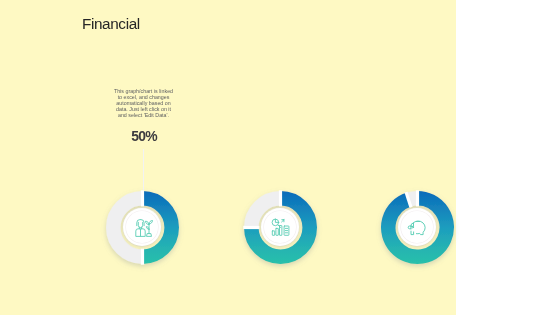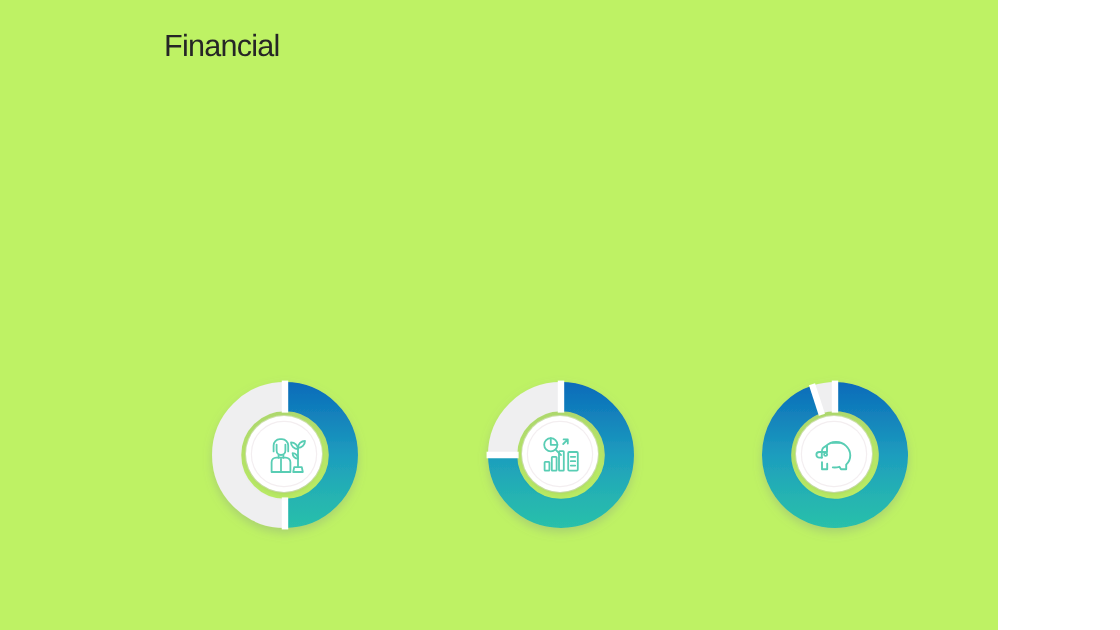--- a/index.html
+++ b/index.html
@@ -1,37 +1,48 @@
 <!DOCTYPE html>
 <html><head>
 <meta charset="utf-8">
 <style>
   html,body{margin:0;padding:0;}
   body{width:560px;height:315px;background:#ffffff;font-family:"Liberation Sans",sans-serif;overflow:hidden;-webkit-font-smoothing:antialiased;}
-  .slide{position:relative;width:499px;height:315px;background:#bef264;}
+  .slide{position:relative;width:456px;height:315px;background:#fef9c3;}
   .title{transform:translateZ(0);position:absolute;left:82px;top:14.5px;font-size:15.3px;color:#262626;letter-spacing:-0.38px;font-weight:400;}
 
   .col{position:absolute;width:130px;top:87.5px;}
   .desc{transform:translateZ(0);font-size:5.3px;line-height:6.05px;color:#5f6062;text-align:center;width:130px;margin:0 auto;letter-spacing:0.01px;white-space:nowrap;}
   .pct{font-size:14.8px;font-weight:bold;color:#3d3c3f;text-align:center;margin-top:9.8px;letter-spacing:-0.85px;transform:scaleX(0.94) translateZ(0);}
   .stem{width:1px;height:41px;background:#f2f2f3;margin:5.6px auto 0 auto;}
 
   .donut{position:absolute;width:73px;height:73px;top:190.5px;}
   .donut svg{display:block;width:73px;height:73px;overflow:visible;}
   .hub{position:absolute;left:50%;top:50%;width:38px;height:38px;margin-left:-19px;margin-top:-19px;border-radius:50%;background:#fff;
        box-shadow:0 1.2px 3.2px rgba(70,72,80,0.16), 0 0 0 0.5px rgba(233,229,233,0.55);}
   .hub .inner{position:absolute;left:3.2px;top:3.2px;width:31.6px;height:31.6px;border-radius:50%;background:#fff;box-shadow:0 0 0 .6px rgba(233,224,227,.55);}
   .hub svg{position:absolute;left:50%;top:50%;width:19px;height:19px;margin-left:-9.5px;margin-top:-9.5px;}
 </style>
 </head>
 <body>
 
 <div class="slide">
   <div class="title">Financial</div>
 
+  <div class="col" id="col0" style="left:78.5px;">
+    <div class="desc">
+      <div>This graph/chart is linked</div>
+      <div>to excel, and changes</div>
+      <div>automatically based on</div>
+      <div>data. Just left click on it</div>
+      <div>and select 'Edit Data'.</div>
+    </div>
+    <div class="pct">50%</div>
+    <div class="stem"></div>
+  </div>
 
   <div class="donut" id="d0" style="left:105.5px;">
   <svg viewBox="0 0 73 73">
     <defs>
       <linearGradient id="g0" gradientUnits="userSpaceOnUse" x1="36.5" y1="0" x2="36.5" y2="73">
         <stop offset="0" stop-color="#0a6bba"></stop>
         <stop offset="0.5" stop-color="#1d9dbe"></stop>
         <stop offset="0.78" stop-color="#25b3b2"></stop>
         <stop offset="1" stop-color="#29c0aa"></stop>
       </linearGradient>

